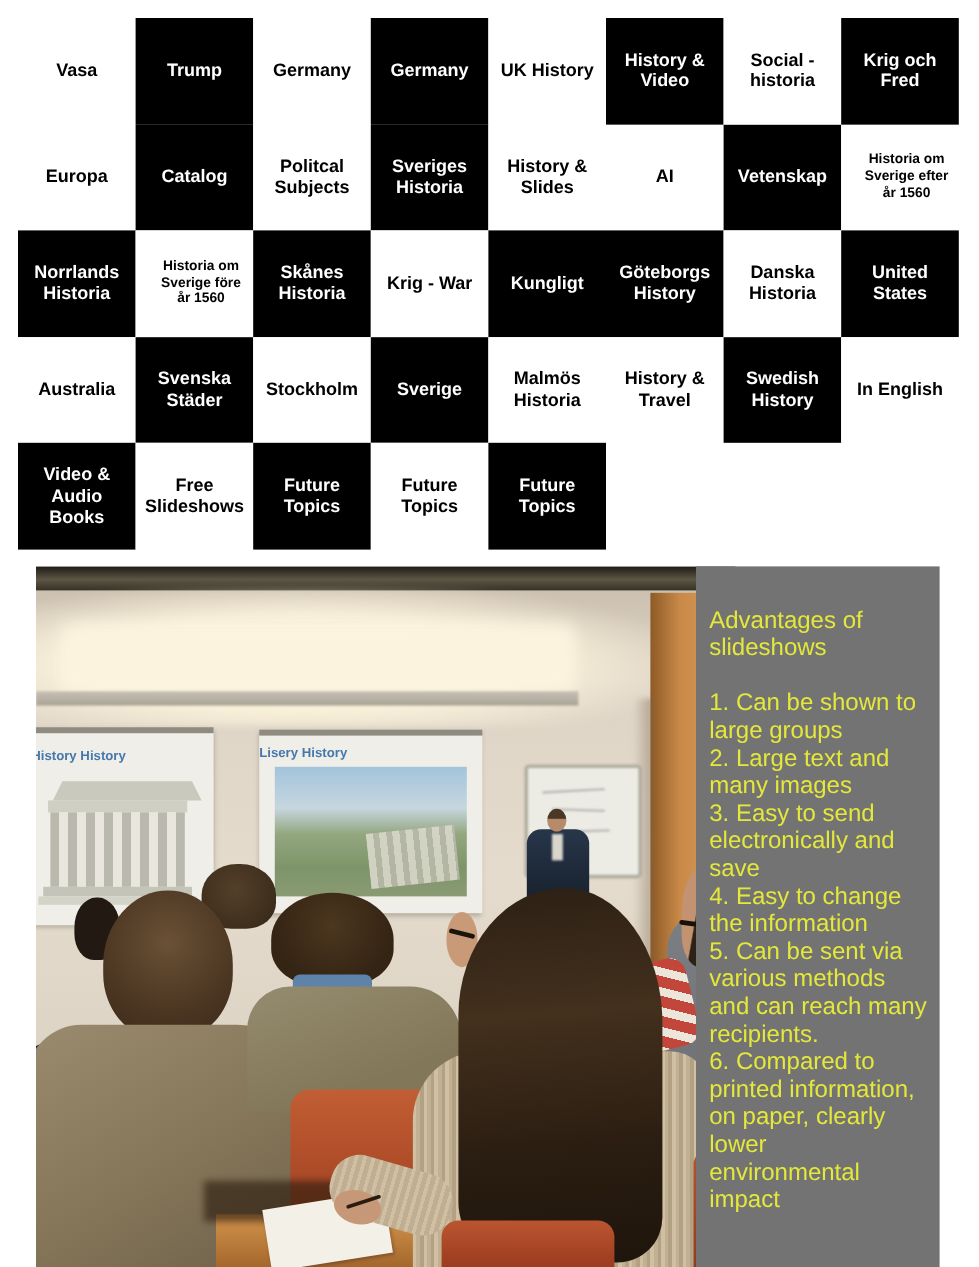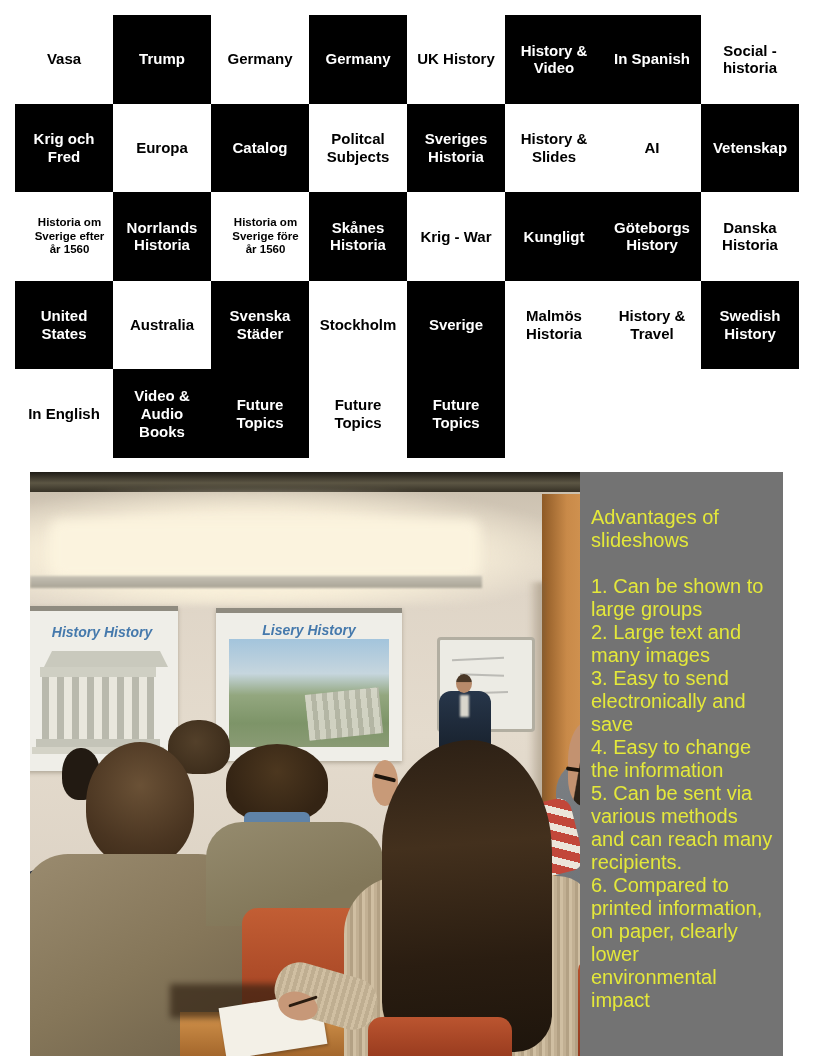--- a/index.html
+++ b/index.html
@@ -27,21 +27,21 @@
            background:radial-gradient(ellipse at 45% 55%,#fdf6e2 0%,#f8efd9 45%,rgba(248,239,217,0) 78%);filter:blur(3px);}
   #ph-glow2{left:20px;top:48px;width:430px;height:58px;background:#fbf3de;border-radius:10px;filter:blur(6px);}
   #ph-valance{left:0;top:104px;width:452px;height:12px;background:linear-gradient(180deg,#c6c1b4,#a9a496);filter:blur(1px);}
   #ph-column{left:512px;top:22px;width:71px;height:562px;
              background:linear-gradient(90deg,#8e5a26 0%,#c98a49 35%,#cf914f 55%,#a86a2f 85%,#6d4318 100%);}
   #ph-colshadow{left:498px;top:110px;width:16px;height:380px;background:linear-gradient(90deg,rgba(120,100,75,0),rgba(120,100,75,.45));filter:blur(2px);}
   .screen{background:linear-gradient(180deg,#f3f2ee 0%,#ececе6 60%,#e2e1da 100%);
           background-color:#efeee8;border-top:5px solid #8f8b80;box-shadow:0 2px 4px rgba(90,80,60,.35);filter:blur(.6px);}
   #ph-screenL{left:-4px;top:134px;width:152px;height:160px;}
   #ph-screenR{left:186px;top:136px;width:186px;height:148px;}
-  .screen-title{position:absolute;left:0;right:0;text-align:center;color:#4579ac;font-weight:bold;font-size:14px;font-style:italic;}
+  .screen-title{position:absolute;left:0;right:0;text-align:left;color:#4579ac;font-weight:bold;font-size:11px;}
   #ph-screenL .screen-title{top:13px;}
   #ph-screenR .screen-title{top:9px;}
   
   .tmpl-ped{left:18px;top:40px;width:108px;height:0;border-left:8px solid transparent;border-right:8px solid transparent;border-bottom:16px solid #c9c9bd;}
   .tmpl-ent{left:14px;top:56px;width:116px;height:10px;background:#cfcfc3;}
   .tmpl-cols{left:16px;top:66px;width:112px;height:62px;
              background:repeating-linear-gradient(90deg,#b9b9ad 0 7px,#e9e7dd 7px 15px);}
   .tmpl-base{left:10px;top:128px;width:124px;height:8px;background:#c4c4b8;}
   .tmpl-base2{left:6px;top:136px;width:132px;height:7px;background:#d4d3c7;}
   
@@ -124,23 +124,20 @@
   </div>
       <div class="cell black">
     <span class="cell-label">Germany</span>
   </div>
       <div class="cell white">
     <span class="cell-label">UK History</span>
   </div>
       <div class="cell black">
     <span class="cell-label">History &amp; Video</span>
   </div>
-      <div class="cell black">
-    <span class="cell-label">In Spanish</span>
-  </div>
       <div class="cell white">
     <span class="cell-label">Social - historia</span>
   </div>
       <div class="cell black">
     <span class="cell-label">Krig och Fred</span>
   </div>
       <div class="cell white">
     <span class="cell-label">Europa</span>
   </div>
       <div class="cell black">
@@ -207,20 +204,23 @@
     <span class="cell-label">History &amp; Travel</span>
   </div>
       <div class="cell black">
     <span class="cell-label">Swedish History</span>
   </div>
       <div class="cell white">
     <span class="cell-label">In English</span>
   </div>
       <div class="cell black">
     <span class="cell-label">Video &amp; Audio Books</span>
+  </div>
+      <div class="cell white">
+    <span class="cell-label">Free Slideshows</span>
   </div>
       <div class="cell black">
     <span class="cell-label">Future Topics</span>
   </div>
       <div class="cell white">
     <span class="cell-label">Future Topics</span>
   </div>
       <div class="cell black">
     <span class="cell-label">Future Topics</span>
   </div>

